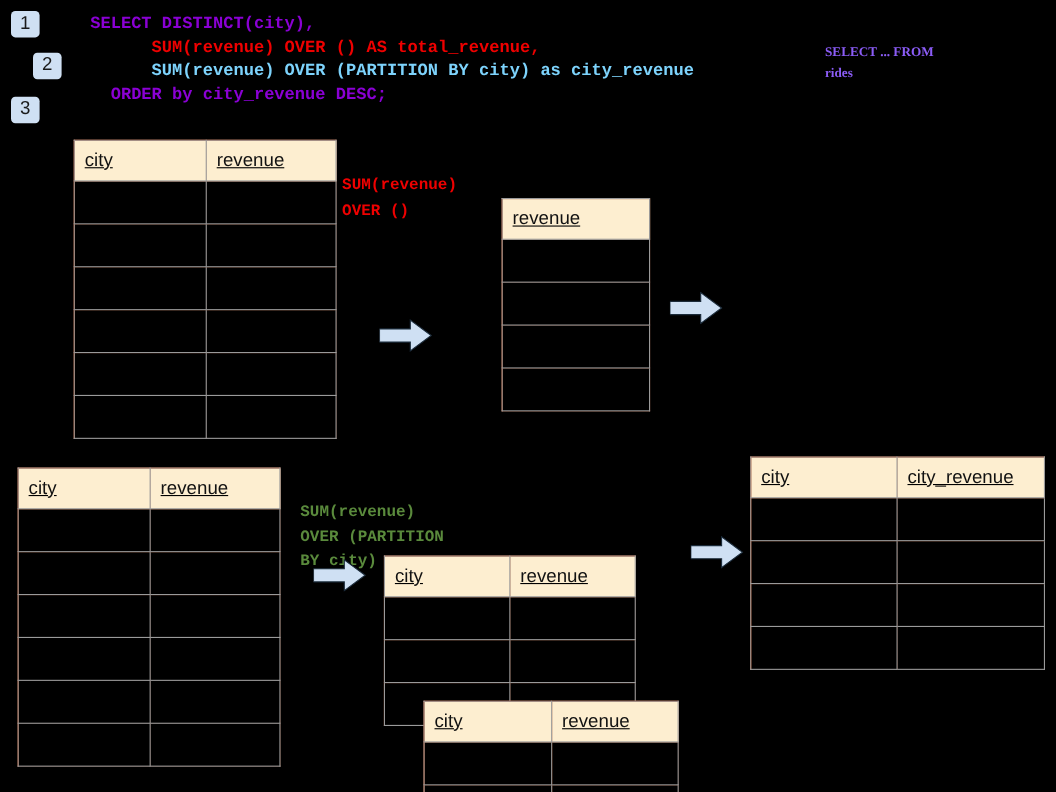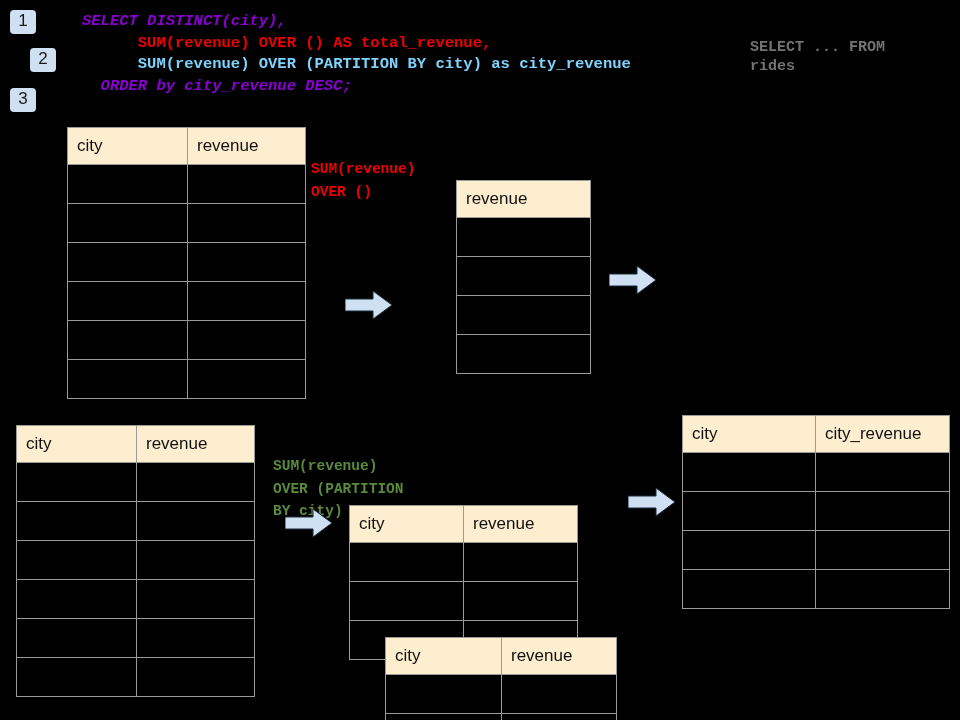--- a/index.html
+++ b/index.html
@@ -27,31 +27,31 @@
   .sql{
     position:absolute;
     font-family:"Liberation Mono", monospace;
     font-size:15.5px;
     line-height:21.5px;
     font-weight:bold;
     white-space:pre;
     letter-spacing:0px;
   }
   .sql .l{display:block;}
-  .c-purple{color:#8a00d4;font-style:italic;}
+  .c-purple{color:#8a00d4;}
   .c-red{color:#ee0000;}
   .c-green{color:#7dd3fc;}
 
   .sql-note{
     position:absolute;
-    font-family:Liberation Mono, monospace;
-    font-size:15px;
+    font-family:Liberation Serif, serif;
+    font-size:12px;
     line-height:19px;
     font-weight:bold;
-    color:#737373;
+    color:#8b5cf6;
     white-space:pre;
   }
 
   
   .annot{
     position:absolute;
     font-family:"Liberation Mono", monospace;
     font-size:14.5px;
     line-height:22.5px;
     font-weight:bold;
@@ -60,20 +60,21 @@
   }
   .annot.red{color:#ee0000;}
   .annot.green{color:#5a8a3c;}
 
   
   .tbl{
     position:absolute;
     border-collapse:collapse;
     background:#c2410c;
     table-layout:fixed;
+    text-decoration:underline;
   }
   .tbl td{
     border:1px solid #9a9a9a;
     background:#000;
     padding:0;
     height:38px;
   }
   .tbl th{
     border:1px solid #9a9a9a;
     background:#fdeed0;

